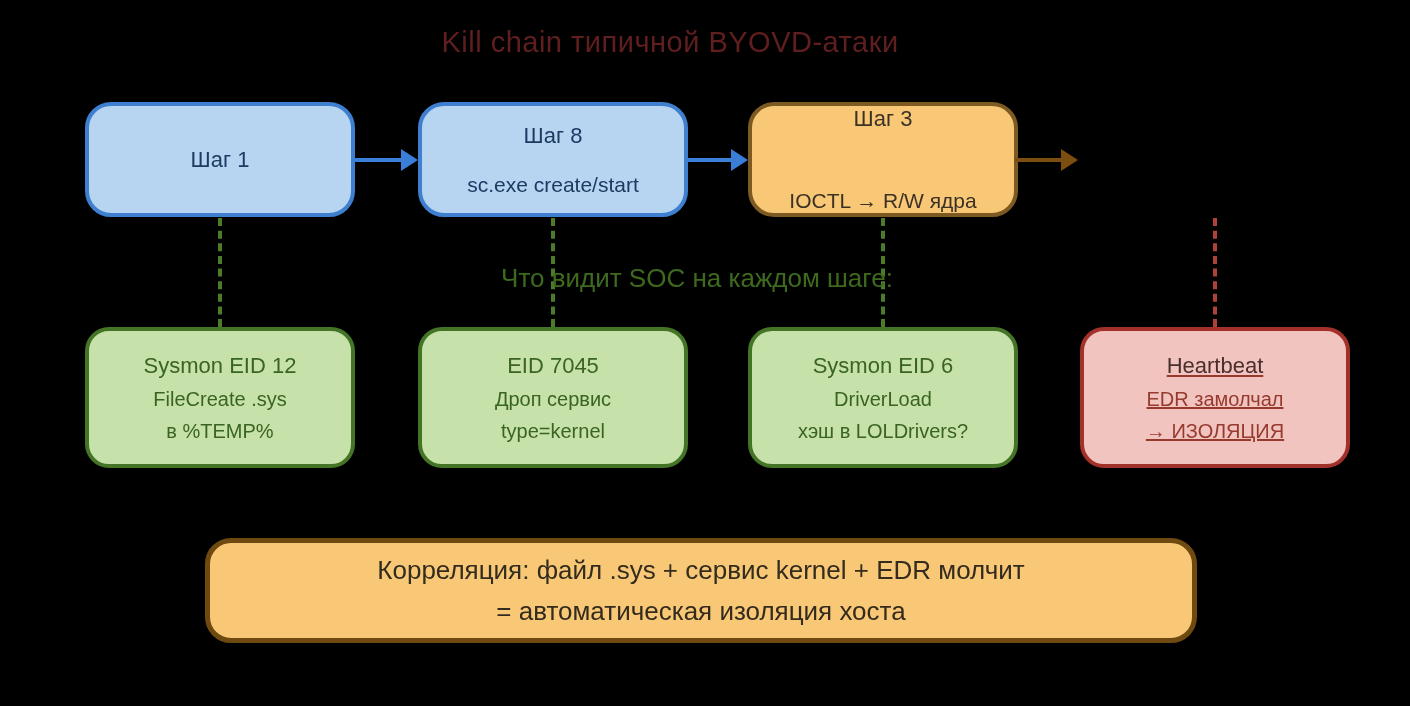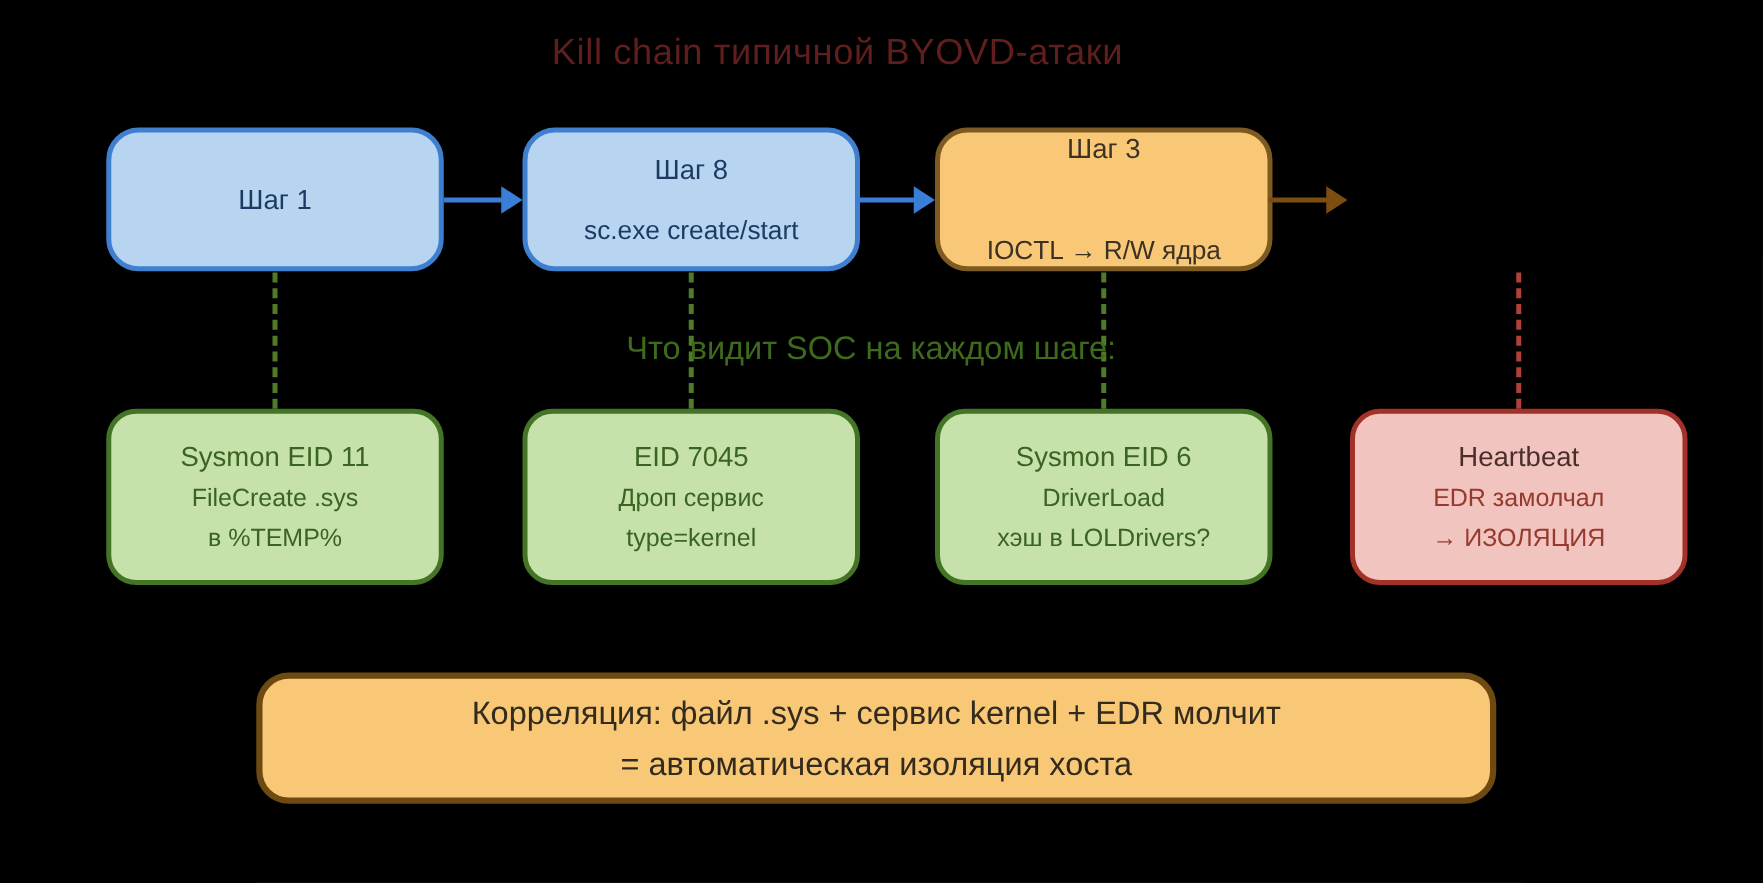--- a/index.html
+++ b/index.html
@@ -51,21 +51,21 @@
 
   .soc-heading{
     position:absolute; top:263px; left:0; width:1394px; text-align:center;
     font-size:26px; color:var(--heading-green); z-index:3;
   }
 
   .det-box{ top:327px; width:270px; height:141px; border-width:4px; border-style:solid; gap:9px; z-index:2;}
   .det-title{ font-size:22px; }
   .det-line{ font-size:20px; }
   .green{ background:var(--green-fill); border-color:var(--green-border); color:var(--green-text); }
-  .pink{ background:var(--pink-fill); border-color:var(--pink-border); color:var(--pink-text); }
+  .pink{ background:var(--pink-fill); border-color:var(--pink-border); color:var(--pink-text);text-decoration:underline; }
   .pink .det-title{ color:var(--pink-title); }
 
   .corr-box{
     left:205px; top:538px; width:992px; height:105px;
     background:var(--corr-fill); border:5px solid var(--corr-border); border-radius:26px;
     color:var(--corr-text); gap:10px;
   }
   .corr-line{ font-size:26px; }
 
   
@@ -106,21 +106,21 @@
   </div>
 
   <div class="connector c1"></div>
   <div class="connector c2"></div>
   <div class="connector c3"></div>
   <div class="connector red c4"></div>
 
   <div class="soc-heading">Что видит SOC на каждом шаге:</div>
 
   <div class="box det-box green col1">
-    <span class="det-title">Sysmon EID 11</span>
+    <span class="det-title">Sysmon EID 12</span>
     <span class="det-line">FileCreate .sys</span>
     <span class="det-line">в %TEMP%</span>
   </div>
   <div class="box det-box green col2">
     <span class="det-title">EID 7045</span>
     <span class="det-line">Дроп сервис</span>
     <span class="det-line">type=kernel</span>
   </div>
   <div class="box det-box green col3">
     <span class="det-title">Sysmon EID 6</span>

